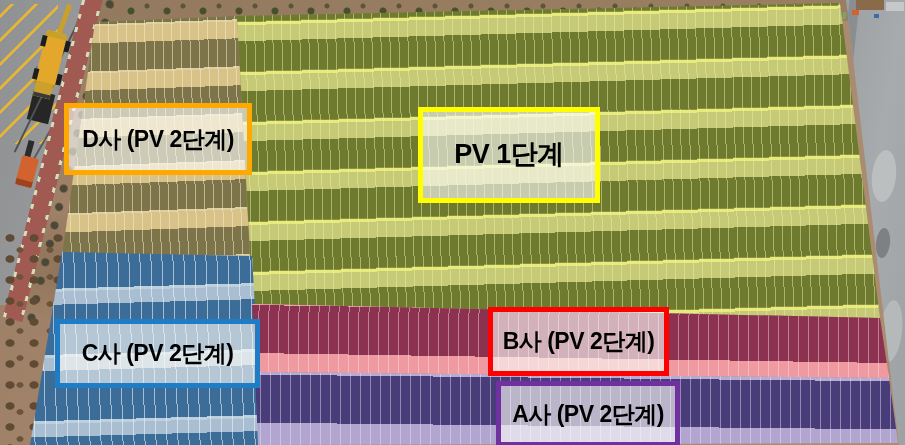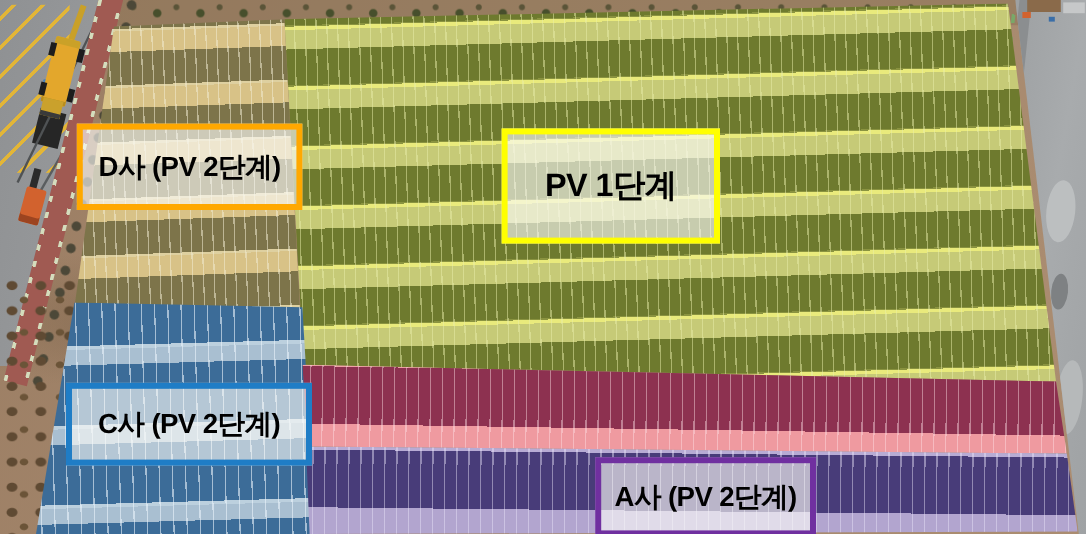--- a/index.html
+++ b/index.html
@@ -166,17 +166,20 @@
 
   <div class="abs label-box label-d">
     <span>D사 (PV 2단계)</span>
   </div>
   <div class="abs label-box label-pv1">
     <span>PV 1단계</span>
   </div>
   <div class="abs label-box label-c">
     <span>C사 (PV 2단계)</span>
   </div>
+  <div class="abs label-box label-b">
+    <span>B사 (PV 2단계)</span>
+  </div>
   <div class="abs label-box label-a">
     <span>A사 (PV 2단계)</span>
   </div>
 
 </div>
 
 </body></html>

